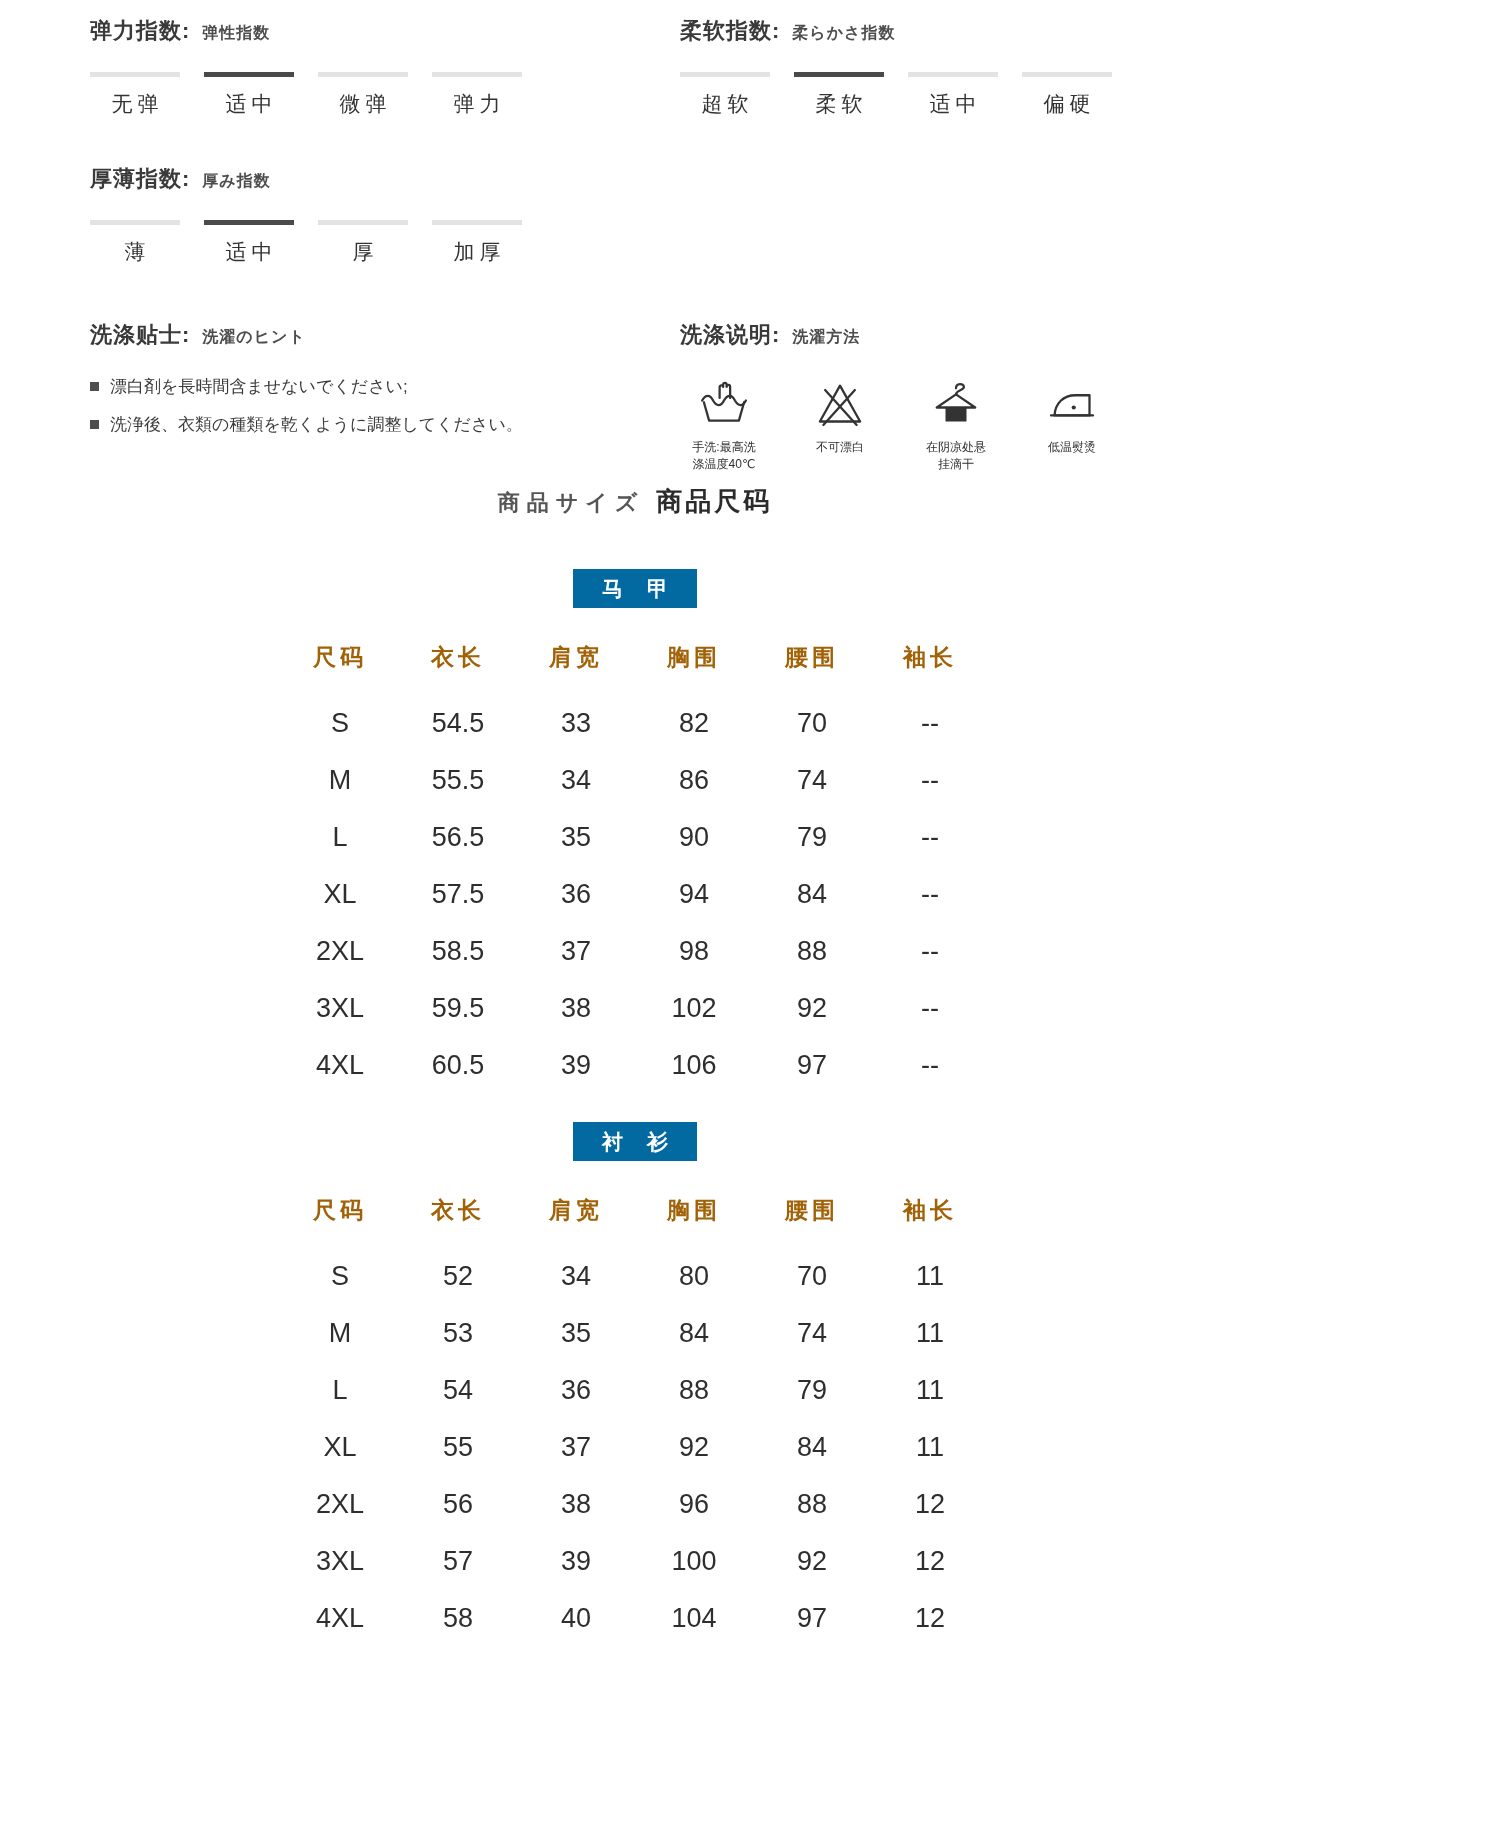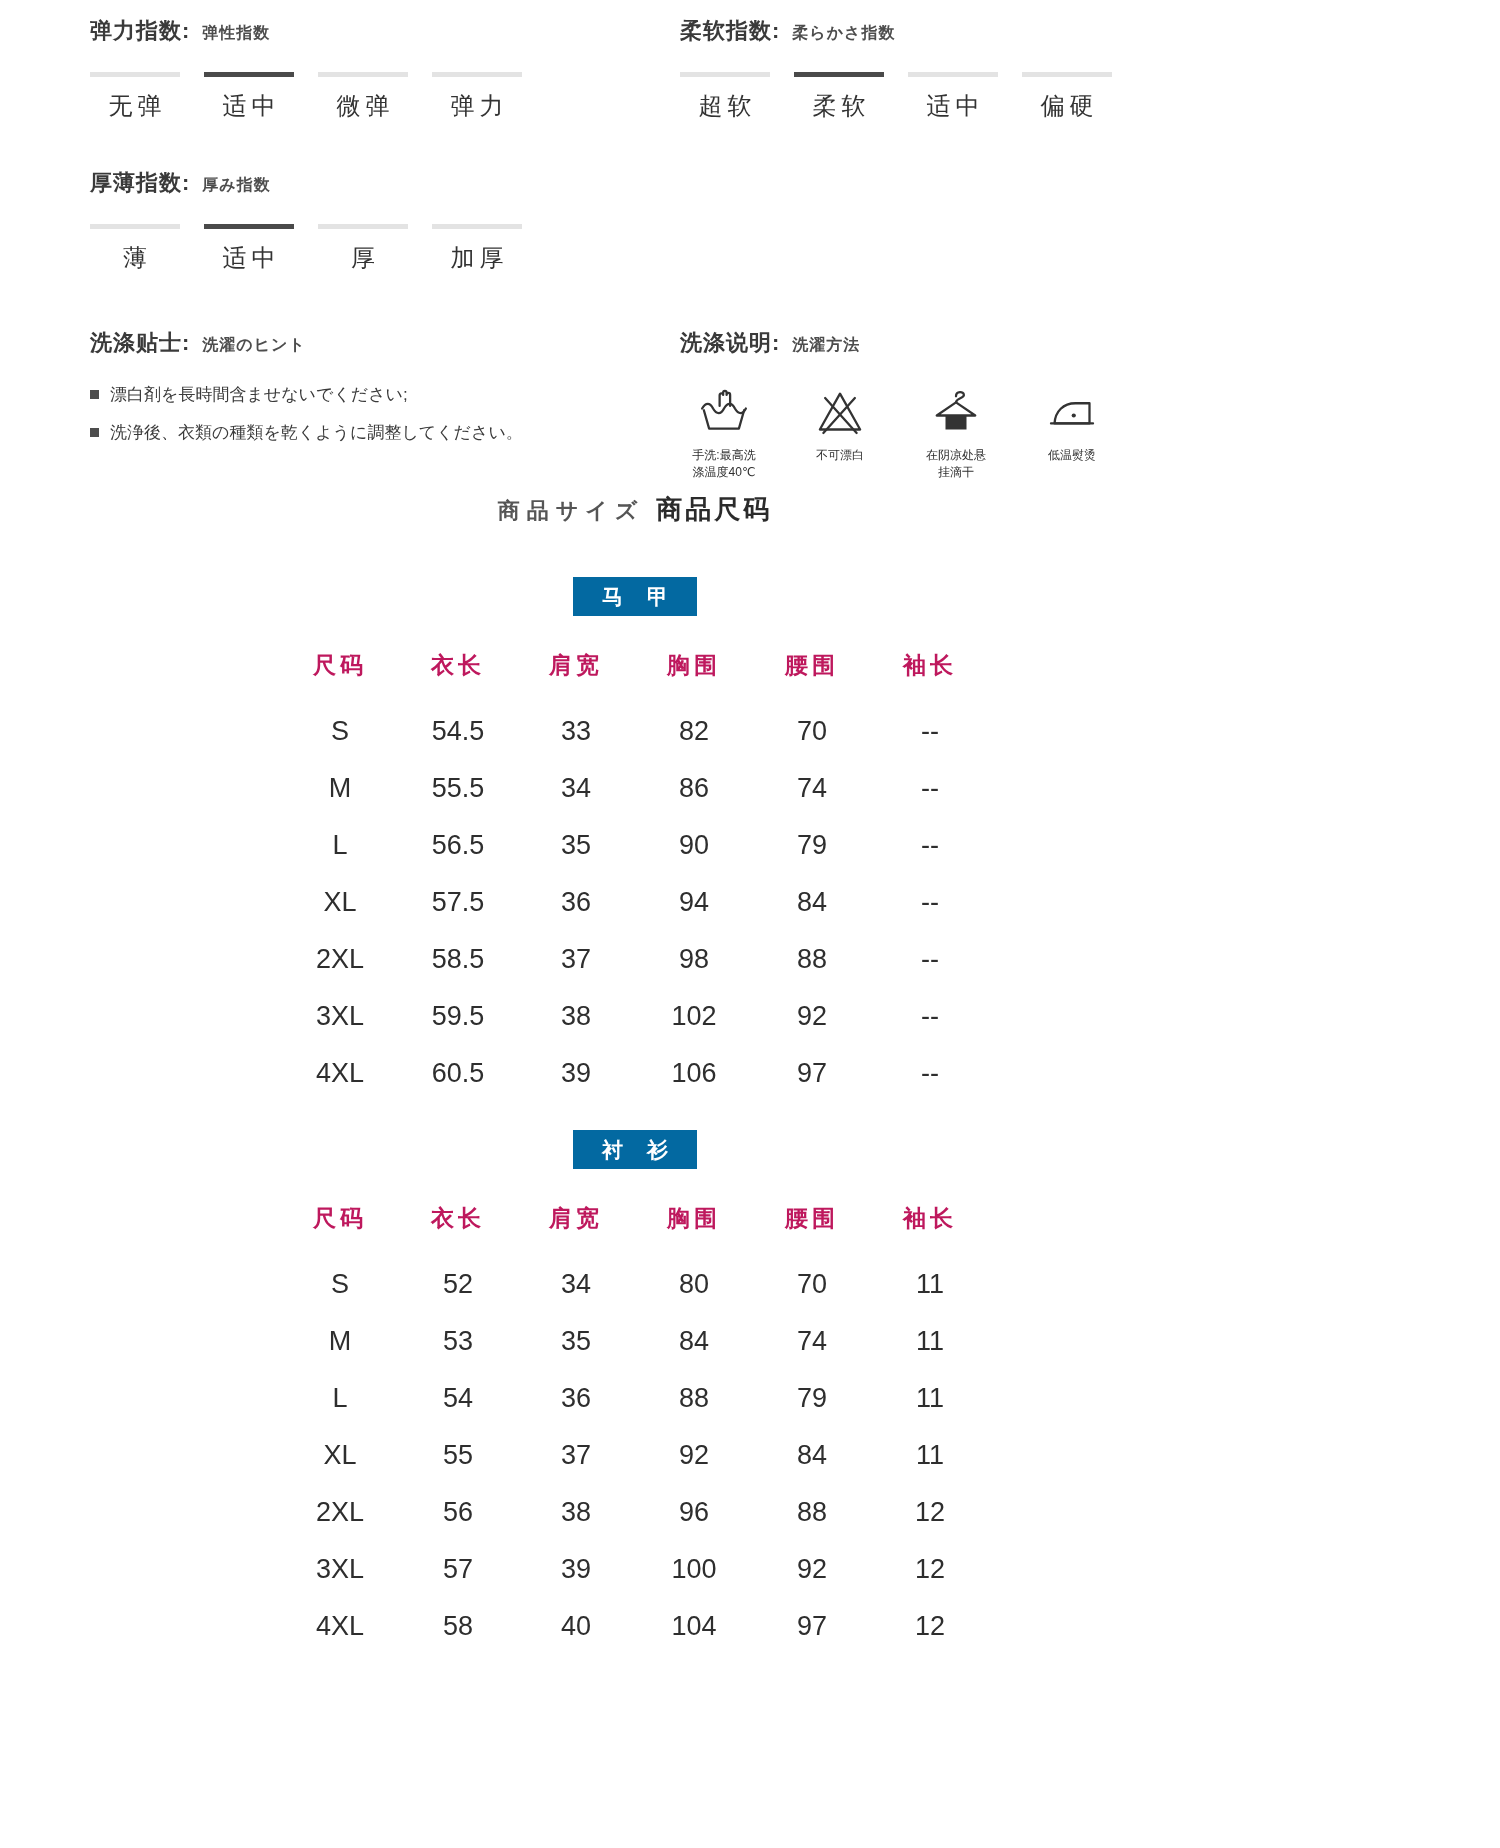--- a/index.html
+++ b/index.html
@@ -20,21 +20,21 @@
   }
   .idx-grid { row-gap:46px; margin-bottom:54px; }
   .grp-head { display:flex; align-items:baseline; gap:12px; margin-bottom:26px; }
   .grp-label { font-size:22px; font-weight:bold; color:#3a3a3a; letter-spacing:1px; }
   .grp-sublabel { font-size:16px; font-weight:bold; color:#4d4d4d; letter-spacing:1px; }
 
   .idx-opts { display:flex; gap:24px; }
   .idx-opt { width:90px; display:flex; flex-direction:column; align-items:center; }
   .idx-bar { display:block; width:100%; height:5px; background:#e3e3e3; margin-bottom:13px; }
   .idx-opt.selected .idx-bar { background:#4a4a4a; }
-  .idx-label { font-size:24px; color:#333; letter-spacing:5px; text-indent:5px; white-space:nowrap; }
+  .idx-label { font-size:21px; color:#333; letter-spacing:5px; text-indent:5px; white-space:nowrap; }
 
   
   .tips { list-style:none; margin-top:12px; }
   .tips li { display:flex; align-items:flex-start; gap:11px; margin-bottom:15px; }
   .tip-bullet { width:9px; height:9px; background:#4d4d4d; margin-top:6px; flex:none; }
   .tip-text { font-size:17px; color:#3a3a3a; line-height:1.35; }
 
   .wicons { display:flex; gap:28px; margin-top:6px; }
   .wicon { display:flex; flex-direction:column; align-items:center; width:88px; }
   .wicon svg { width:56px; height:56px; margin-bottom:7px; }
@@ -52,21 +52,21 @@
   .table-block { margin-bottom:28px; }
   .table-block + .table-block { margin-top:14px; }
   .badge-wrap { text-align:center; margin-bottom:22px; }
   .badge {
     display:inline-block; background:#0369a1; color:#fff;
     font-size:21px; font-weight:bold; letter-spacing:9px;
     padding:8px 20px 8px 29px; line-height:1.1;
   }
   .size-table { margin:0 auto; border-collapse:collapse; }
   .size-table th {
-    width:118px; font-size:23px; font-weight:bold; color:#be185d;
+    width:118px; font-size:23px; font-weight:bold; color:#a16207;
     letter-spacing:4px; padding:12px 0 22px; text-align:center;
   }
   .size-table td {
     width:118px; font-size:27px; color:#2e2e2e;
     text-align:center; padding:13px 0;
   }
 </style>
 </head>
 <body>
 

